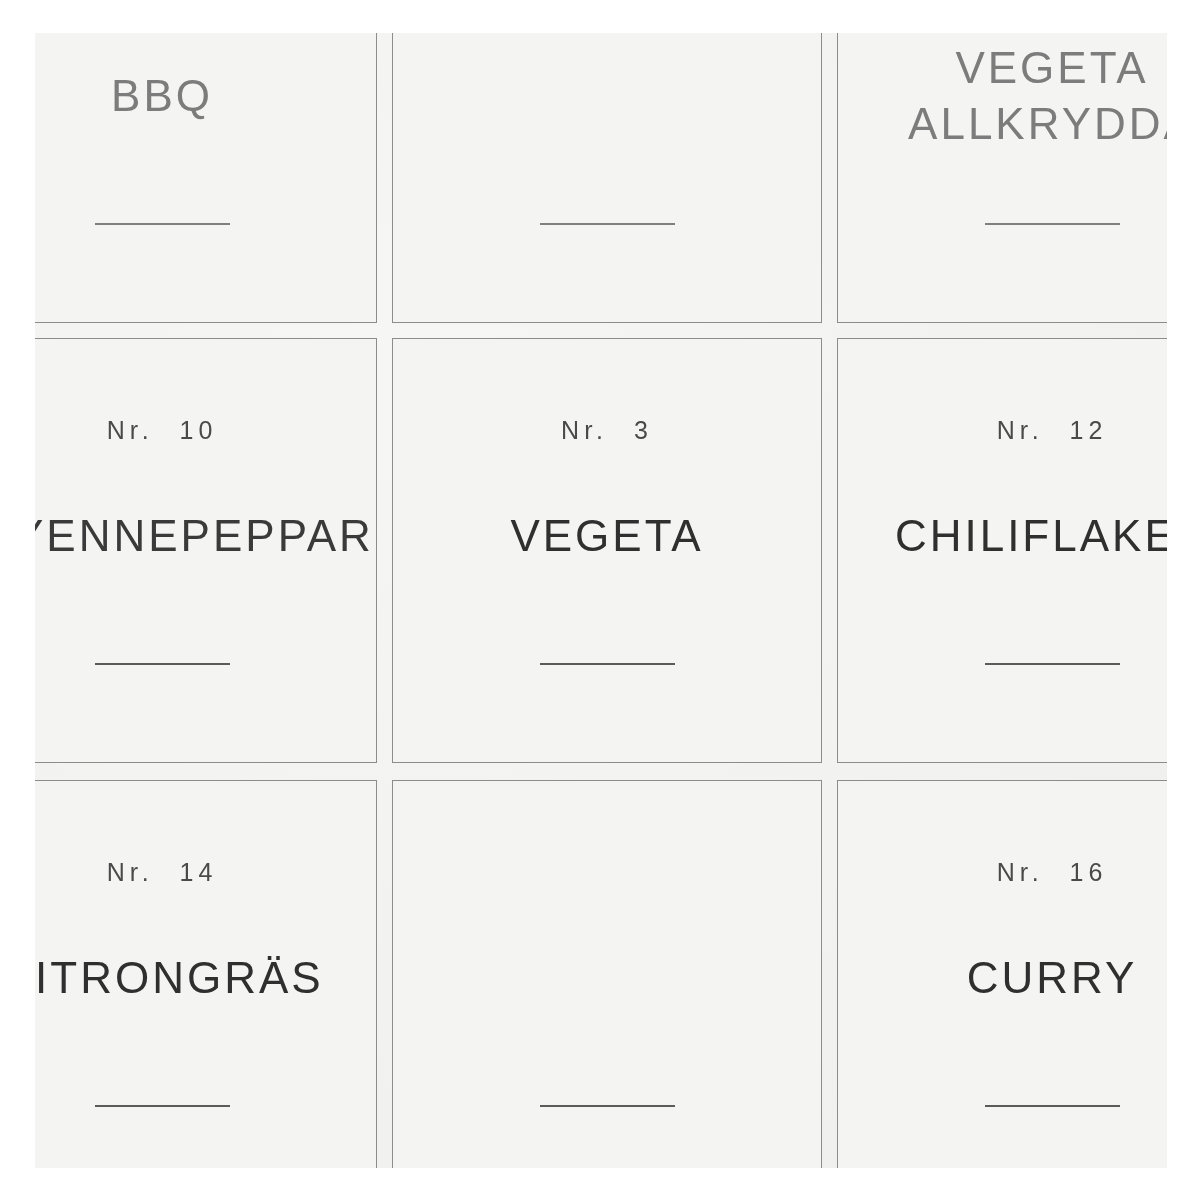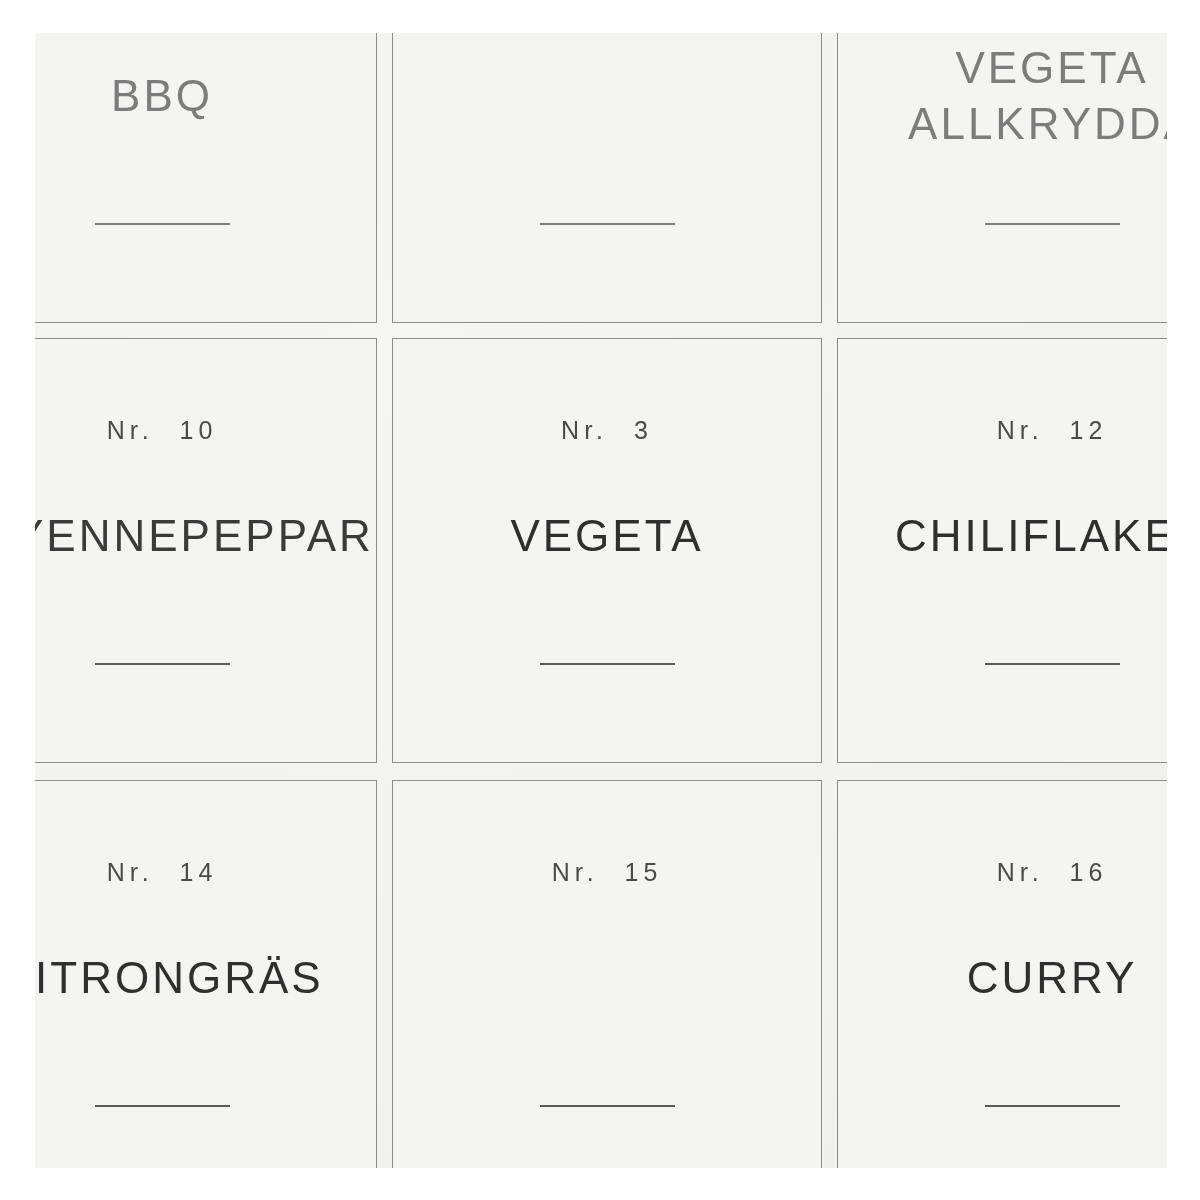--- a/index.html
+++ b/index.html
@@ -120,21 +120,20 @@
   <div class="label r2 c0">
     <div class="nr">Nr. 14</div>
     <div class="name">
       <div>CITRONGRÄS</div>
       <div></div>
     </div>
     <div class="rule"></div>
   </div>
 
   <div class="label r2 c1">
-    <div class="nr">Nr. 15</div>
     <div class="rule"></div>
   </div>
 
   <div class="label r2 c2">
     <div class="nr">Nr. 16</div>
     <div class="name">
       <div>CURRY</div>
       <div></div>
     </div>
     <div class="rule"></div>

